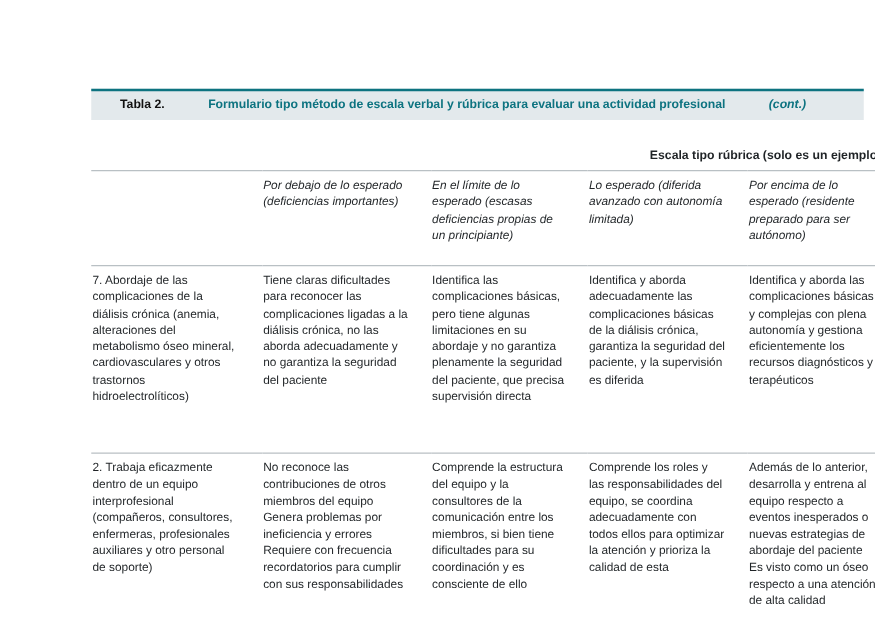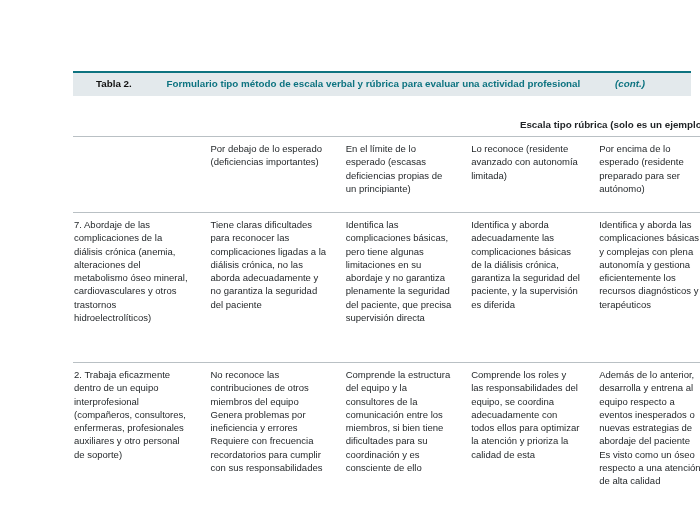--- a/index.html
+++ b/index.html
@@ -45,21 +45,21 @@
   tr.spanner-row th, tr.spanner-row td {
     padding-top: 6px;
     padding-bottom: 4px;
   }
   .spanner {
     font-weight: 700;
     font-size: 9.8px;
     white-space: normal;
     text-align: right;
   }
-  tr.colhead-row th { height: 76px; }
+  tr.colhead-row th { height: 76px; font-style: italic; }
   tr.body-row-1 td { height: 150px; }
   tr.body-row-2 td { height: 174px; }
 
   .comment-row {
     font-weight: 700;
     font-size: 9.8px;
     padding: 8px 1px 11px 1px;
     border-bottom: 2px solid var(--accent, #0d7380);
   }
 </style>
@@ -83,21 +83,21 @@
     </colgroup>
     <thead>
       <tr class="spanner-row">
         <td></td>
         <th colspan="4" class="spanner">Escala tipo rúbrica (solo es un ejemplo)</th>
       </tr>
       <tr class="colhead-row">
         <th></th>
         <th>Por debajo de lo esperado (deficiencias importantes)</th>
         <th>En el límite de lo esperado (escasas deficiencias propias de un principiante)</th>
-        <th>Lo reconoce (residente avanzado con autonomía limitada)</th>
+        <th>Lo esperado (diferida avanzado con autonomía limitada)</th>
         <th>Por encima de lo esperado (residente preparado para ser autónomo)</th>
       </tr>
     </thead>
     <tbody>
       <tr class="body-row-1">
         <td>7. Abordaje de las complicaciones de la diálisis crónica (anemia, alteraciones del metabolismo óseo mineral, cardiovasculares y otros trastornos hidroelectrolíticos)</td>
         <td>Tiene claras dificultades para reconocer las complicaciones ligadas a la diálisis crónica, no las aborda adecuadamente y no garantiza la seguridad del paciente</td>
         <td>Identifica las complicaciones básicas, pero tiene algunas limitaciones en su abordaje y no garantiza plenamente la seguridad del paciente, que precisa supervisión directa</td>
         <td>Identifica y aborda adecuadamente las complicaciones básicas de la diálisis crónica, garantiza la seguridad del paciente, y la supervisión es diferida</td>
         <td>Identifica y aborda las complicaciones básicas y complejas con plena autonomía y gestiona eficientemente los recursos diagnósticos y terapéuticos</td>

